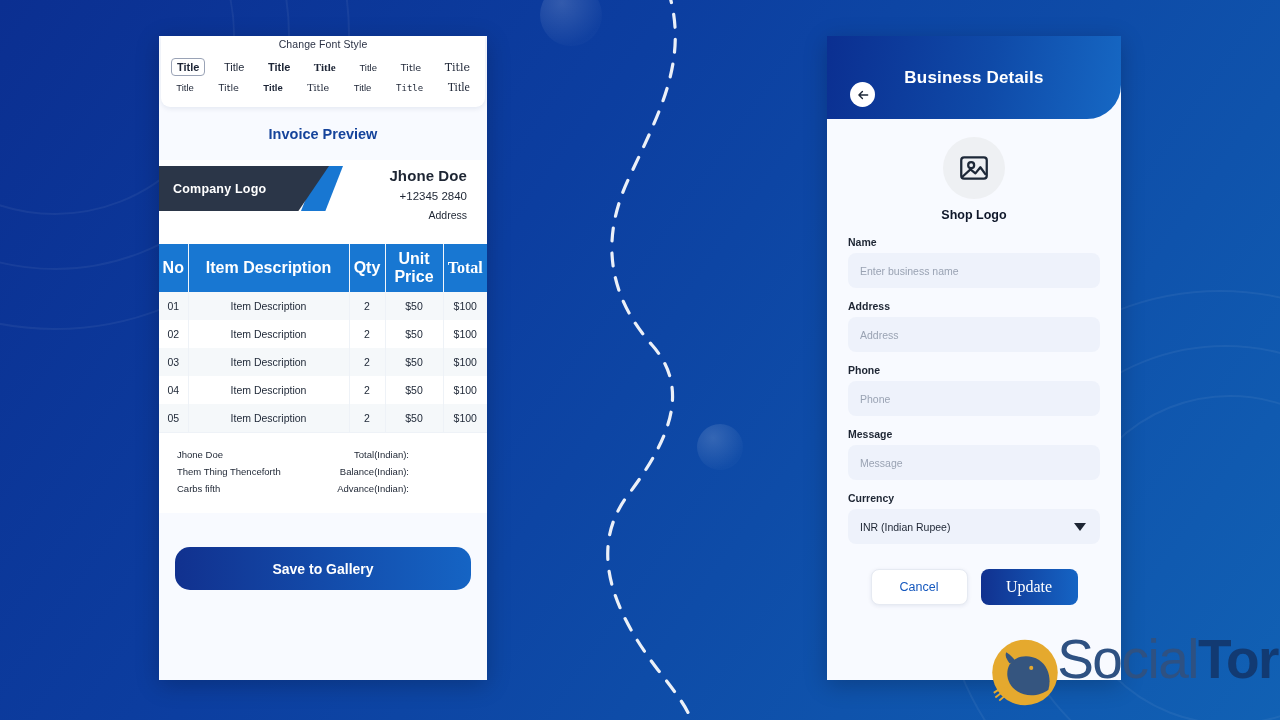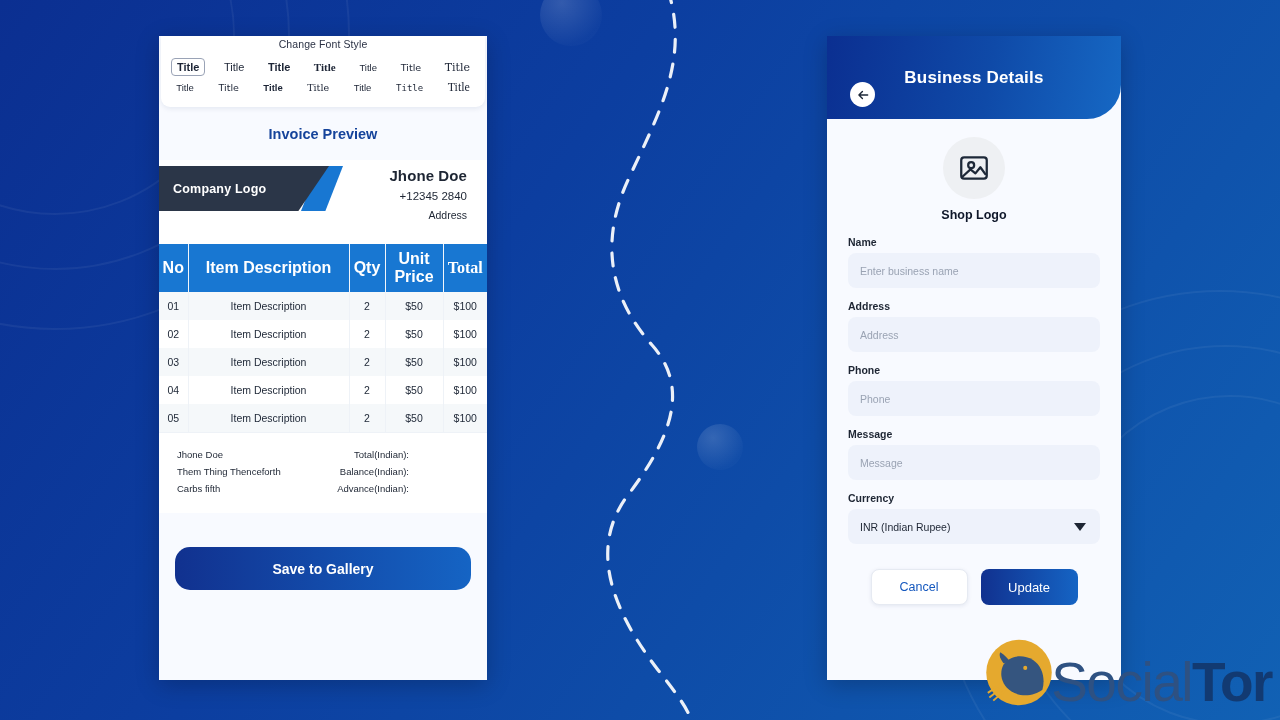--- a/index.html
+++ b/index.html
@@ -149,27 +149,27 @@
   }
   .btn-row { display:flex; gap:13px; padding:13px 0 0; justify-content:center; }
   .cancel-btn {
     width:97px; height:36px; border-radius:8px; background:#ffffff; border:1px solid #e6eaf2;
     color:#1558be; font-size:12.5px; cursor:pointer; box-shadow:0 1px 4px rgba(16,37,85,0.09);
     font-family:"Liberation Sans", sans-serif;
   }
   .update-btn {
     width:97px; height:36px; border-radius:8px; border:none;
     background:linear-gradient(90deg,#11318f 0%,#1564c4 100%);
-    color:#ffffff; font-size:13px; cursor:pointer;
-    font-family:Liberation Sans, sans-serif;
+    color:#ffffff; font-size:16px; cursor:pointer;
+    font-family:Liberation Serif, serif;
   }
 
   
   .watermark {
-    position:absolute; right:8px; bottom:10px; display:flex; align-items:flex-end; z-index:50;
+    position:absolute; right:2px; bottom:10px; display:flex; align-items:flex-start; z-index:50;
   }
   .wm-text { font-size:55px; letter-spacing:-1.5px; line-height:1; margin-left:-12px; }
   .wm-light { color:#2e5182; font-weight:normal; }
   .wm-bold { color:#123a72; font-weight:bold; }
 </style>
 </head>
 <body>
 
 <div class="bg">
   <div class="ring r1"></div>

